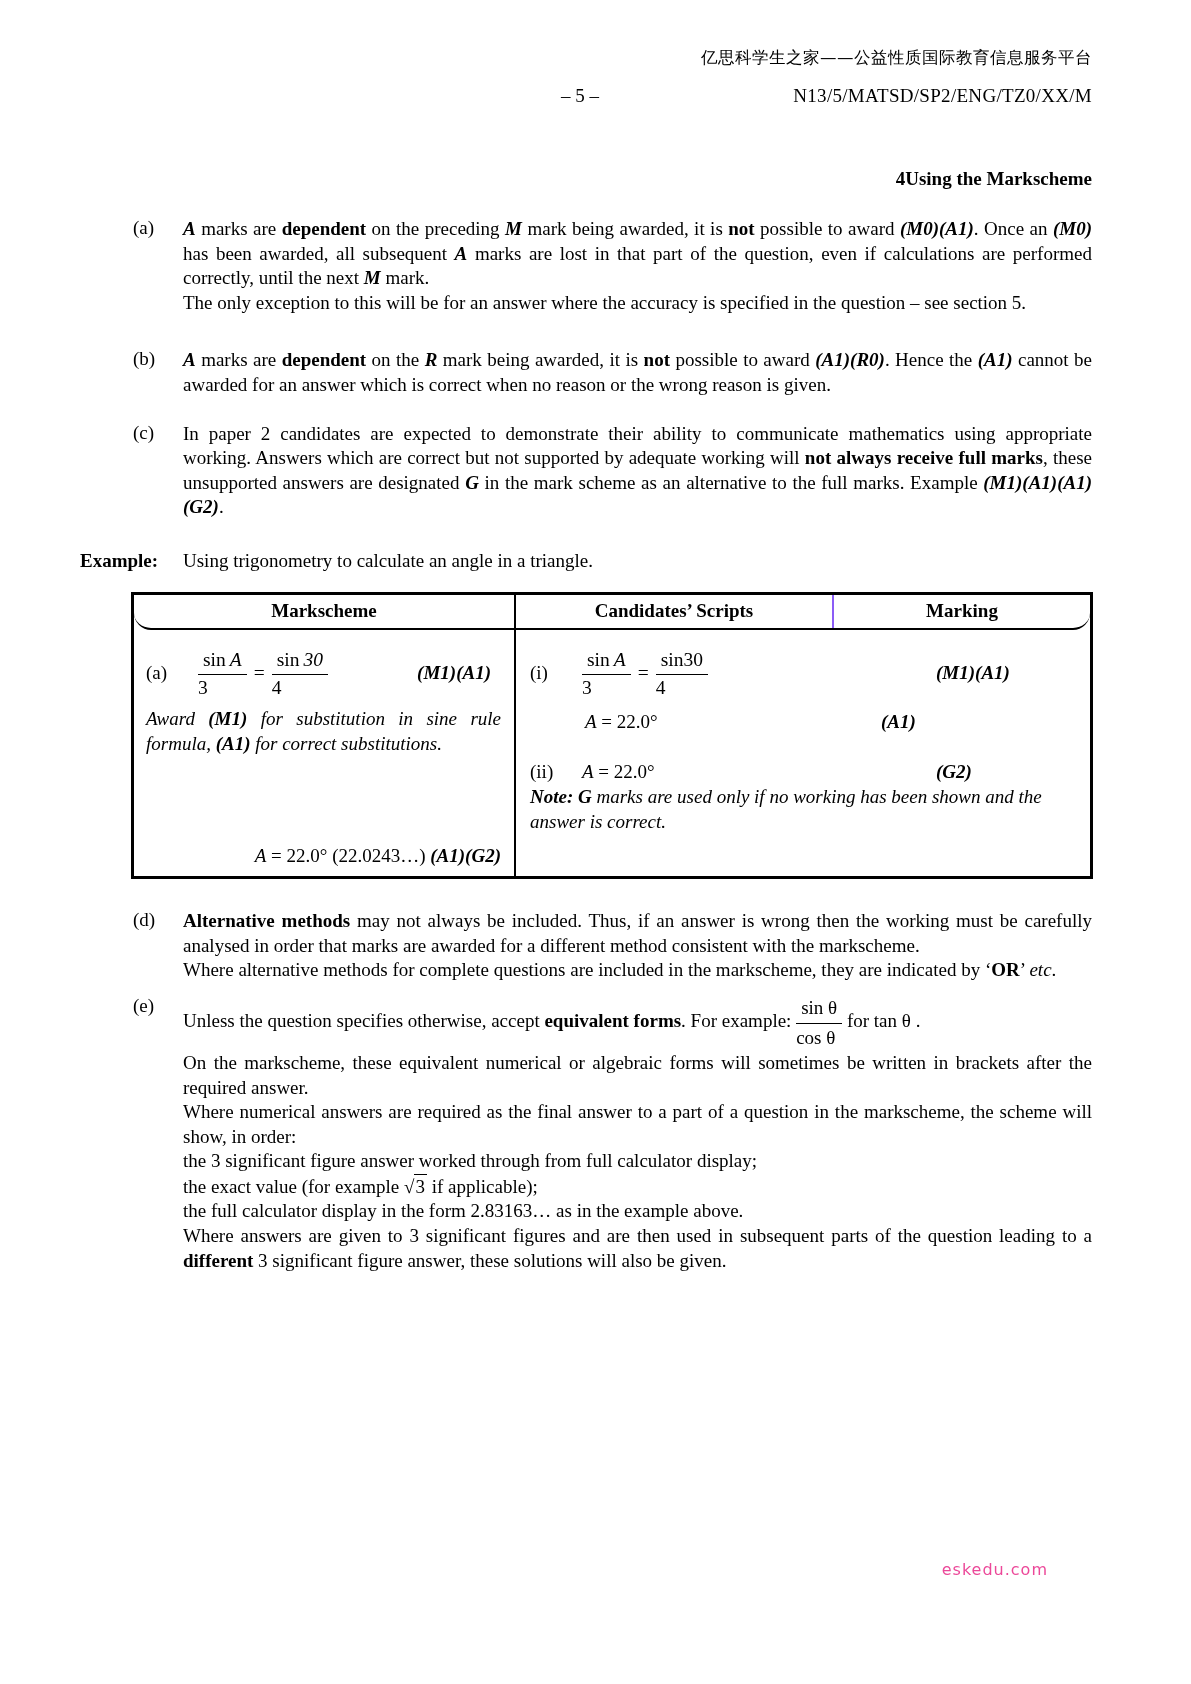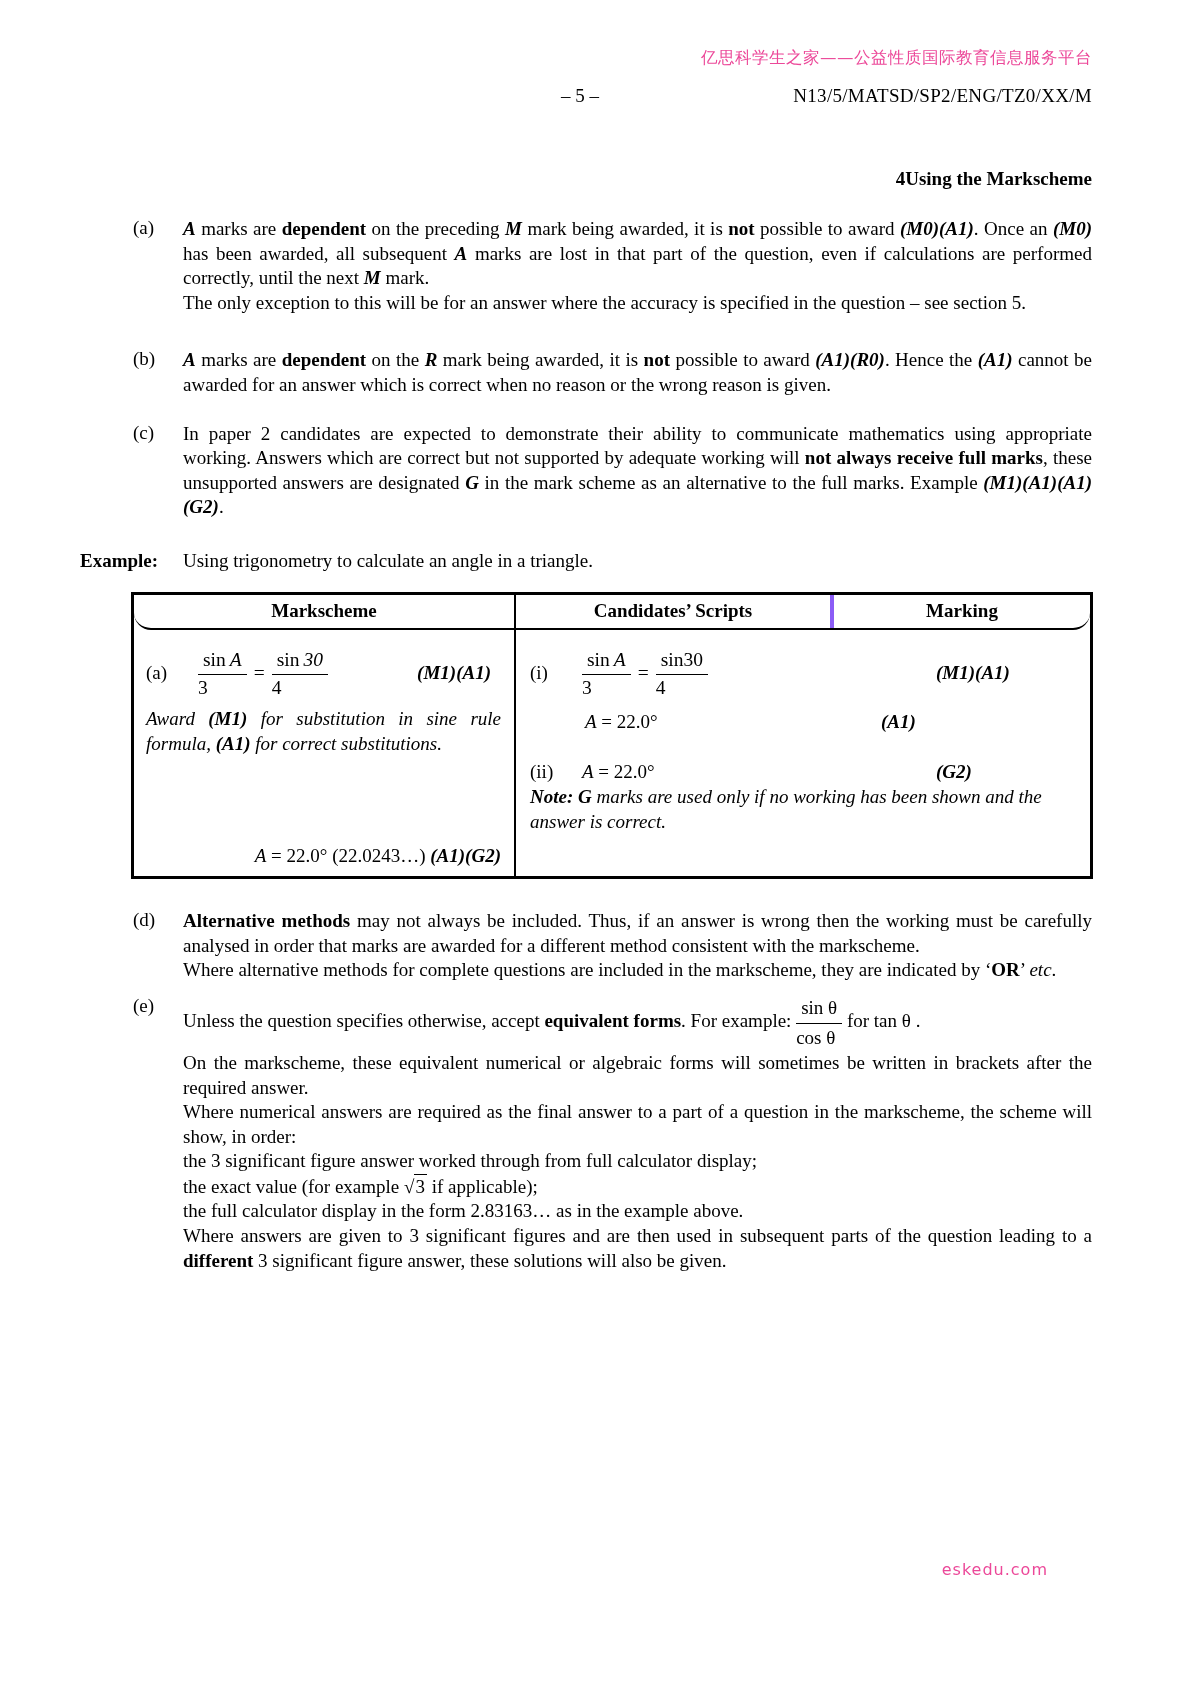--- a/index.html
+++ b/index.html
@@ -10,21 +10,21 @@
     background:#ffffff;
     font-family:"Liberation Serif",serif;
     font-size:19px;color:#000;
     overflow:hidden;
   }
   .content{padding:0 99px 0 80px;}
 
   .cn-header{
     padding-top:47px;
     text-align:right;
-    color:#ec4899;
+    color:#000000;
     font-family:"DejaVu Sans",sans-serif;
     font-size:16.5px;
     letter-spacing:0.5px;
   }
   .page-line{position:relative;margin-top:16px;height:26px;font-size:19px;}
   .pageno{position:absolute;left:481px;}
   .doccode{position:absolute;right:0;letter-spacing:0.3px;}
 
   .sec-heading{margin-top:57px;font-weight:bold;text-align:right;}
   .sec-num{display:inline-block;width:53px;}
@@ -49,21 +49,21 @@
 
   
   .tbl{
     margin-top:20px;margin-left:51px;
     width:962px;box-sizing:border-box;
     border:3px solid #000;
   }
   .tbl-head{display:flex;border-bottom:2px solid #000;font-weight:bold;text-align:center;border-radius:17px;}
   .th{padding:5px 4px 6px;box-sizing:border-box;}
   .th1{width:382px;border-right:2px solid #000;}
-  .th2{flex:1;border-right:4px solid #8b5cf6;}
+  .th2{flex:1;border-right:2px solid #8b5cf6;}
   .th3{width:256px;}
   .tbl-body{display:flex;min-height:246px;}
   .cell{box-sizing:border-box;}
   .cell-l{
     width:382px;border-right:2px solid #000;
     padding:10px 13px 9px 12px;
     display:flex;flex-direction:column;
   }
   .cell-r{flex:1;padding:10px 12px 9px 14px;position:relative;}
 

